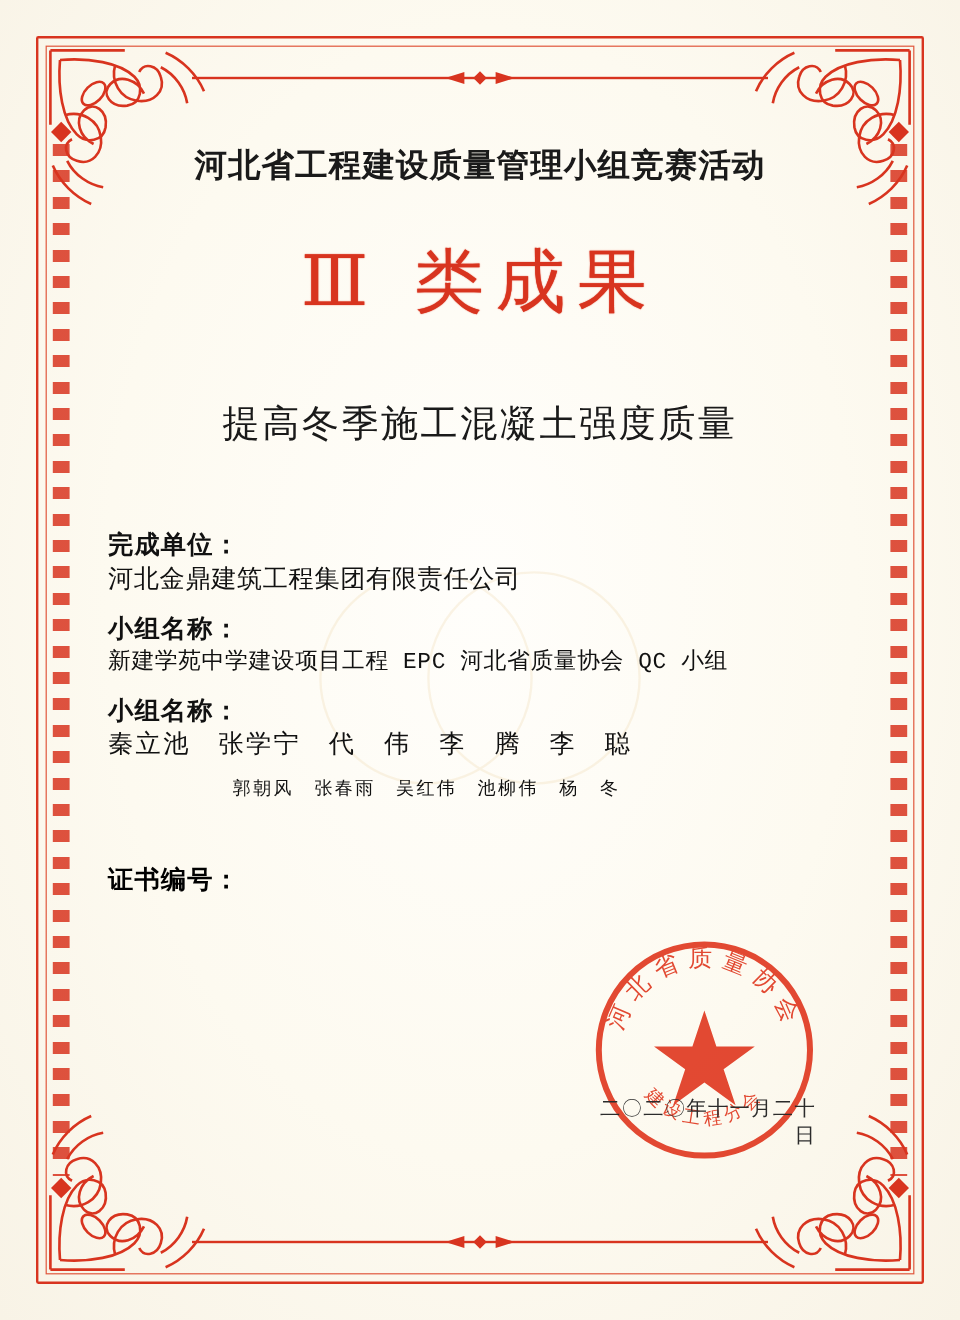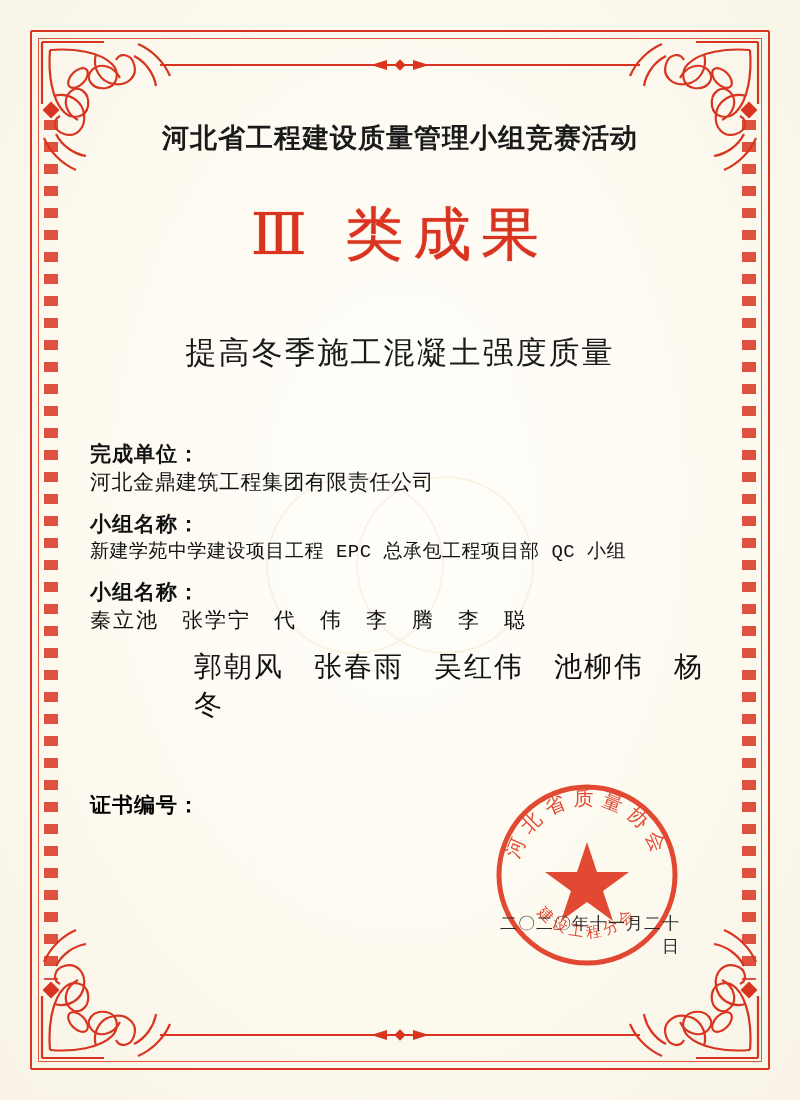--- a/index.html
+++ b/index.html
@@ -110,28 +110,28 @@
     font-family:"DejaVu Sans","Liberation Sans",sans-serif;
   }
   .field .value{
     font-family:Liberation Mono, monospace;
     letter-spacing:0.5px;
   }
   .field.members .value{letter-spacing:2px;text-align:center;}
   .members-extra{
     margin-left:104px;
     font-family:"DejaVu Serif","Liberation Serif",serif;
-    font-size:28px;
+    font-size:15px;
     letter-spacing:2px;
     margin-bottom:13px;
     color:#111;
   }
   .small-value{font-size:19px;}
   .cert-no{
-    margin-top:67px;
+    margin-top:52px;
     font-size:21px;
     display:flex;align-items:flex-start;
   }
   .cert-no .label{font-weight:bold;letter-spacing:1px;margin-right:8px;}
   .cert-no .value{
     font-family:"DejaVu Serif","Liberation Serif",serif;
     letter-spacing:1px;
   }
   
   .watermark{
@@ -263,21 +263,21 @@
     <div class="grade">Ⅲ 类成果</div>
     <div class="project">提高冬季施工混凝土强度质量</div>
 
     <div class="field">
       <span class="label">完成单位：</span>
       <span class="value">河北金鼎建筑工程集团有限责任公司</span>
     </div>
 
     <div class="field">
       <span class="label">小组名称：</span>
-      <span class="value small-value">新建学苑中学建设项目工程 EPC 总承包工程项目部 QC 小组</span>
+      <span class="value small-value">新建学苑中学建设项目工程 EPC 河北省质量协会 QC 小组</span>
     </div>
 
     <div class="field members">
       <span class="label">小组名称：</span>
       <span class="value">秦立池　张学宁　代　伟　李　腾　李　聪</span>
     </div>
     <div class="members-extra">郭朝风　张春雨　吴红伟　池柳伟　杨　冬</div>
 
     <div class="cert-no">
       <span class="label">证书编号：</span>

